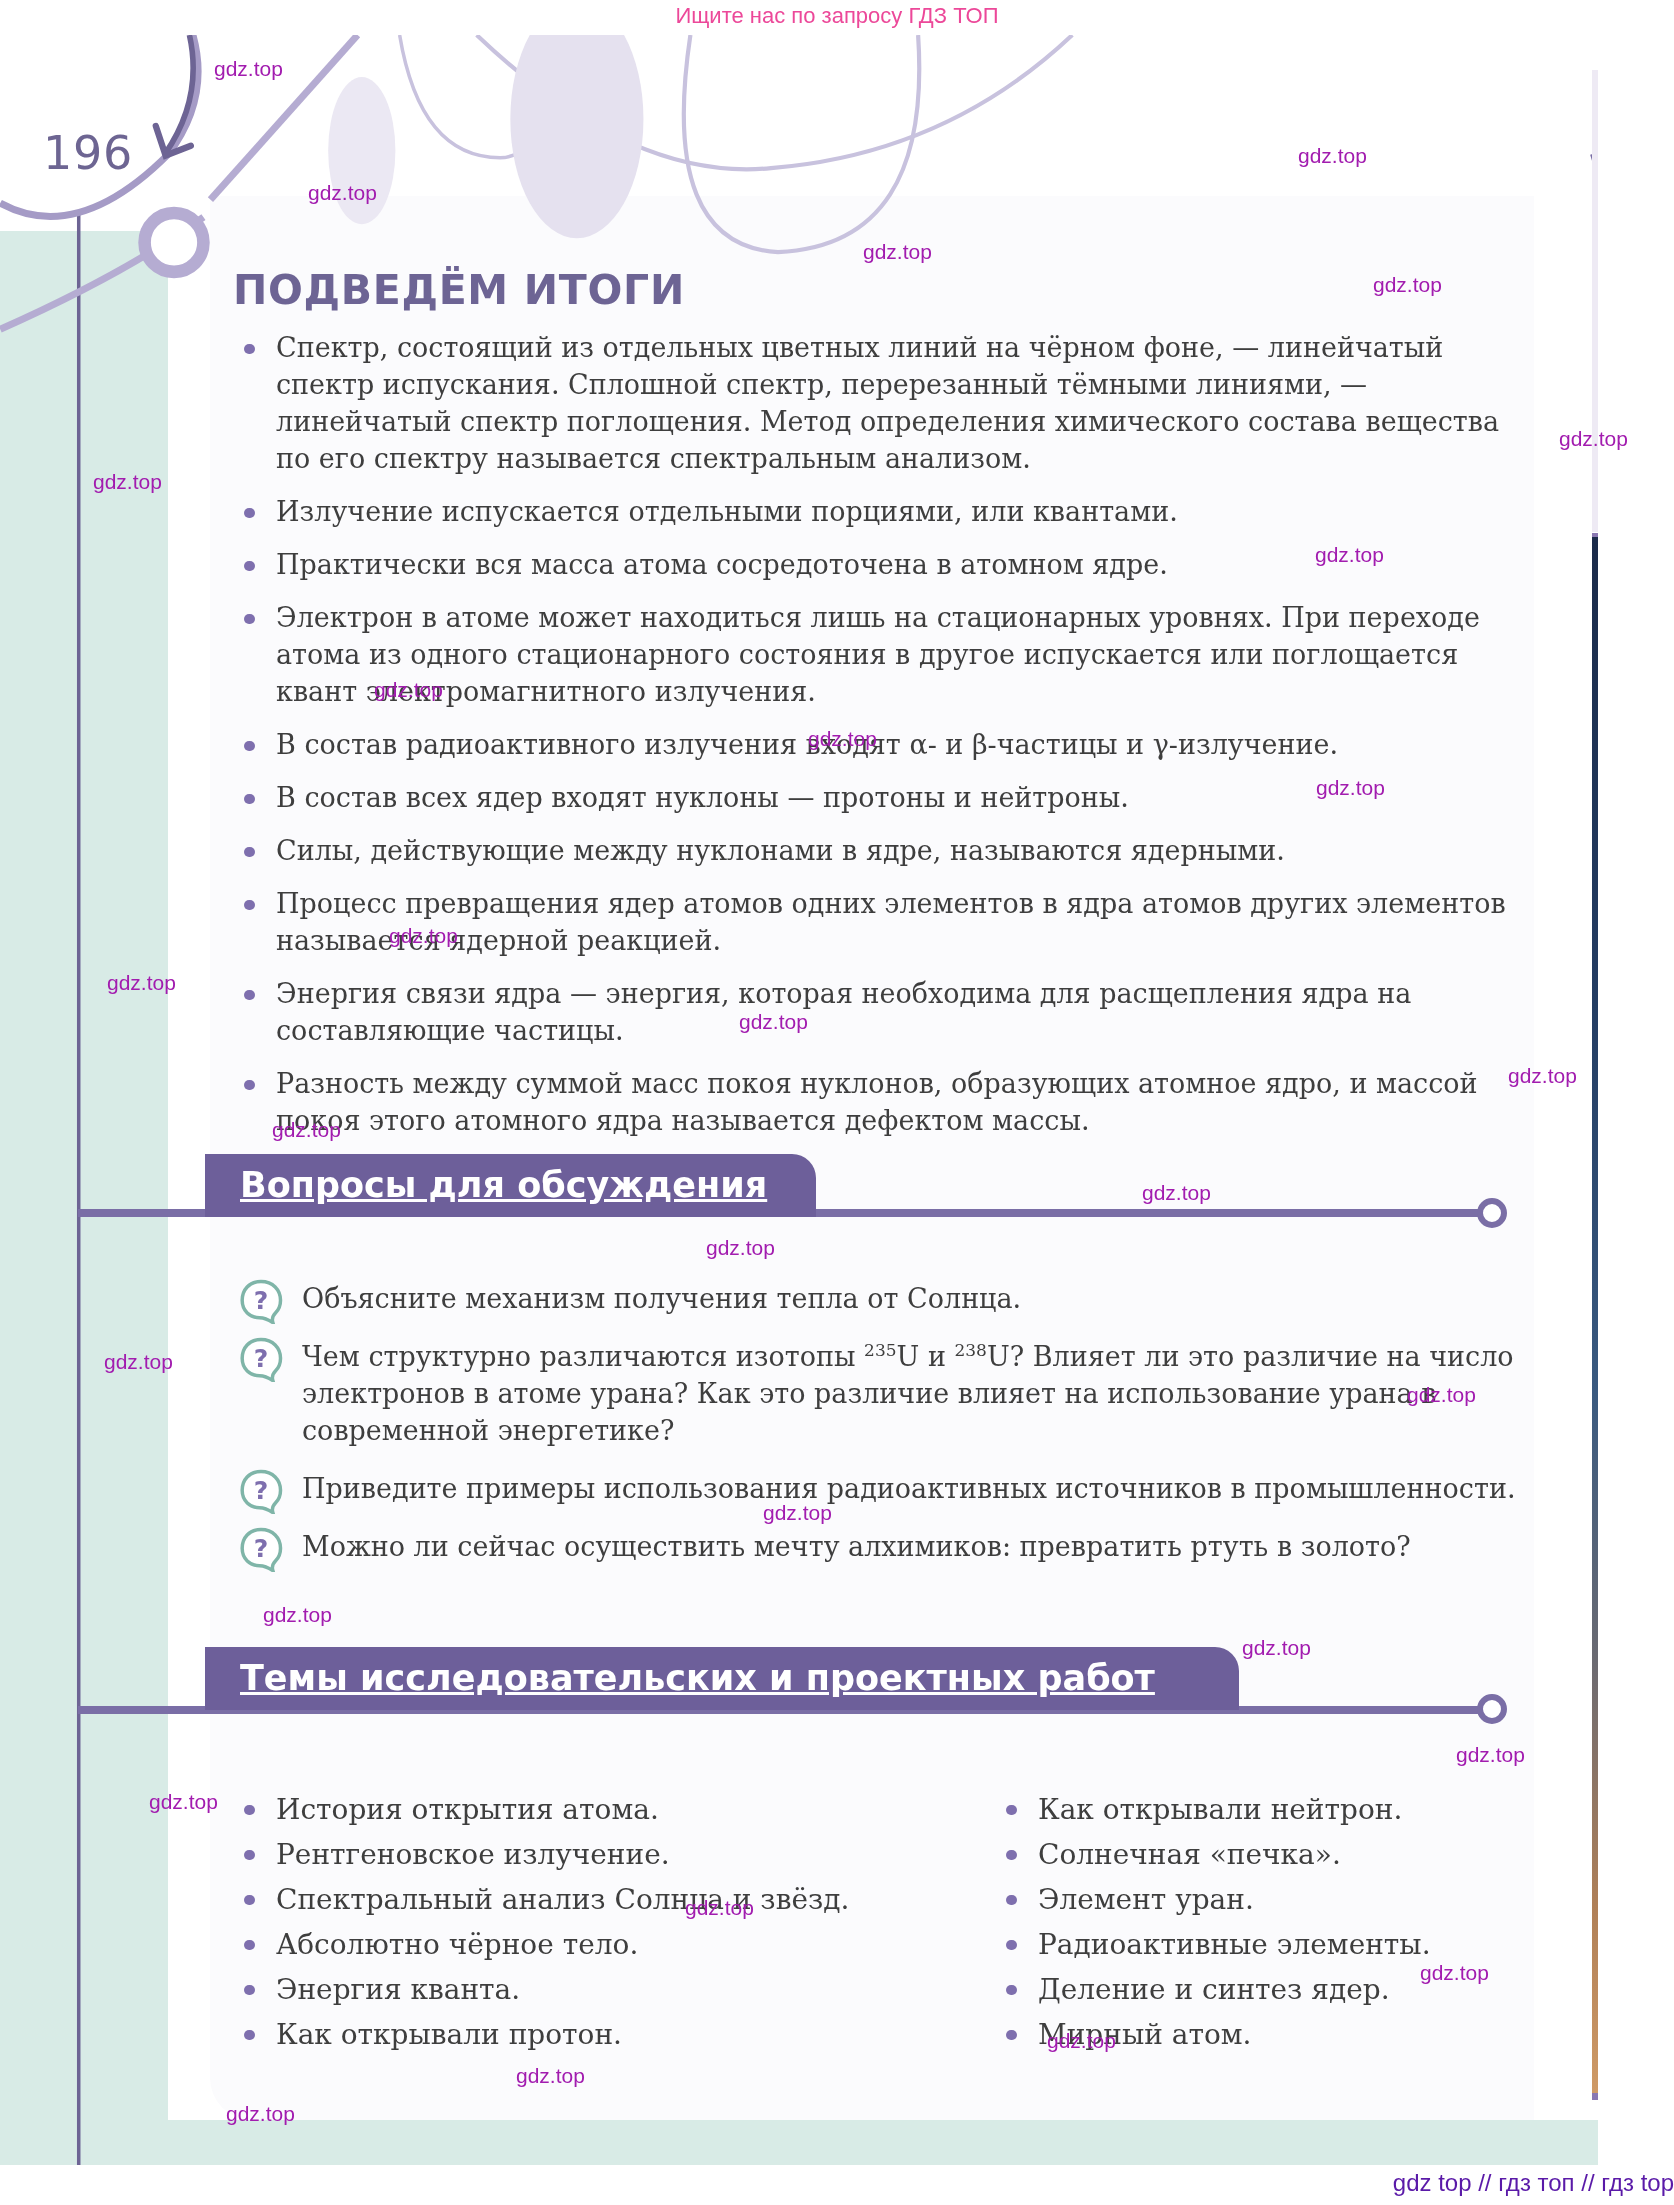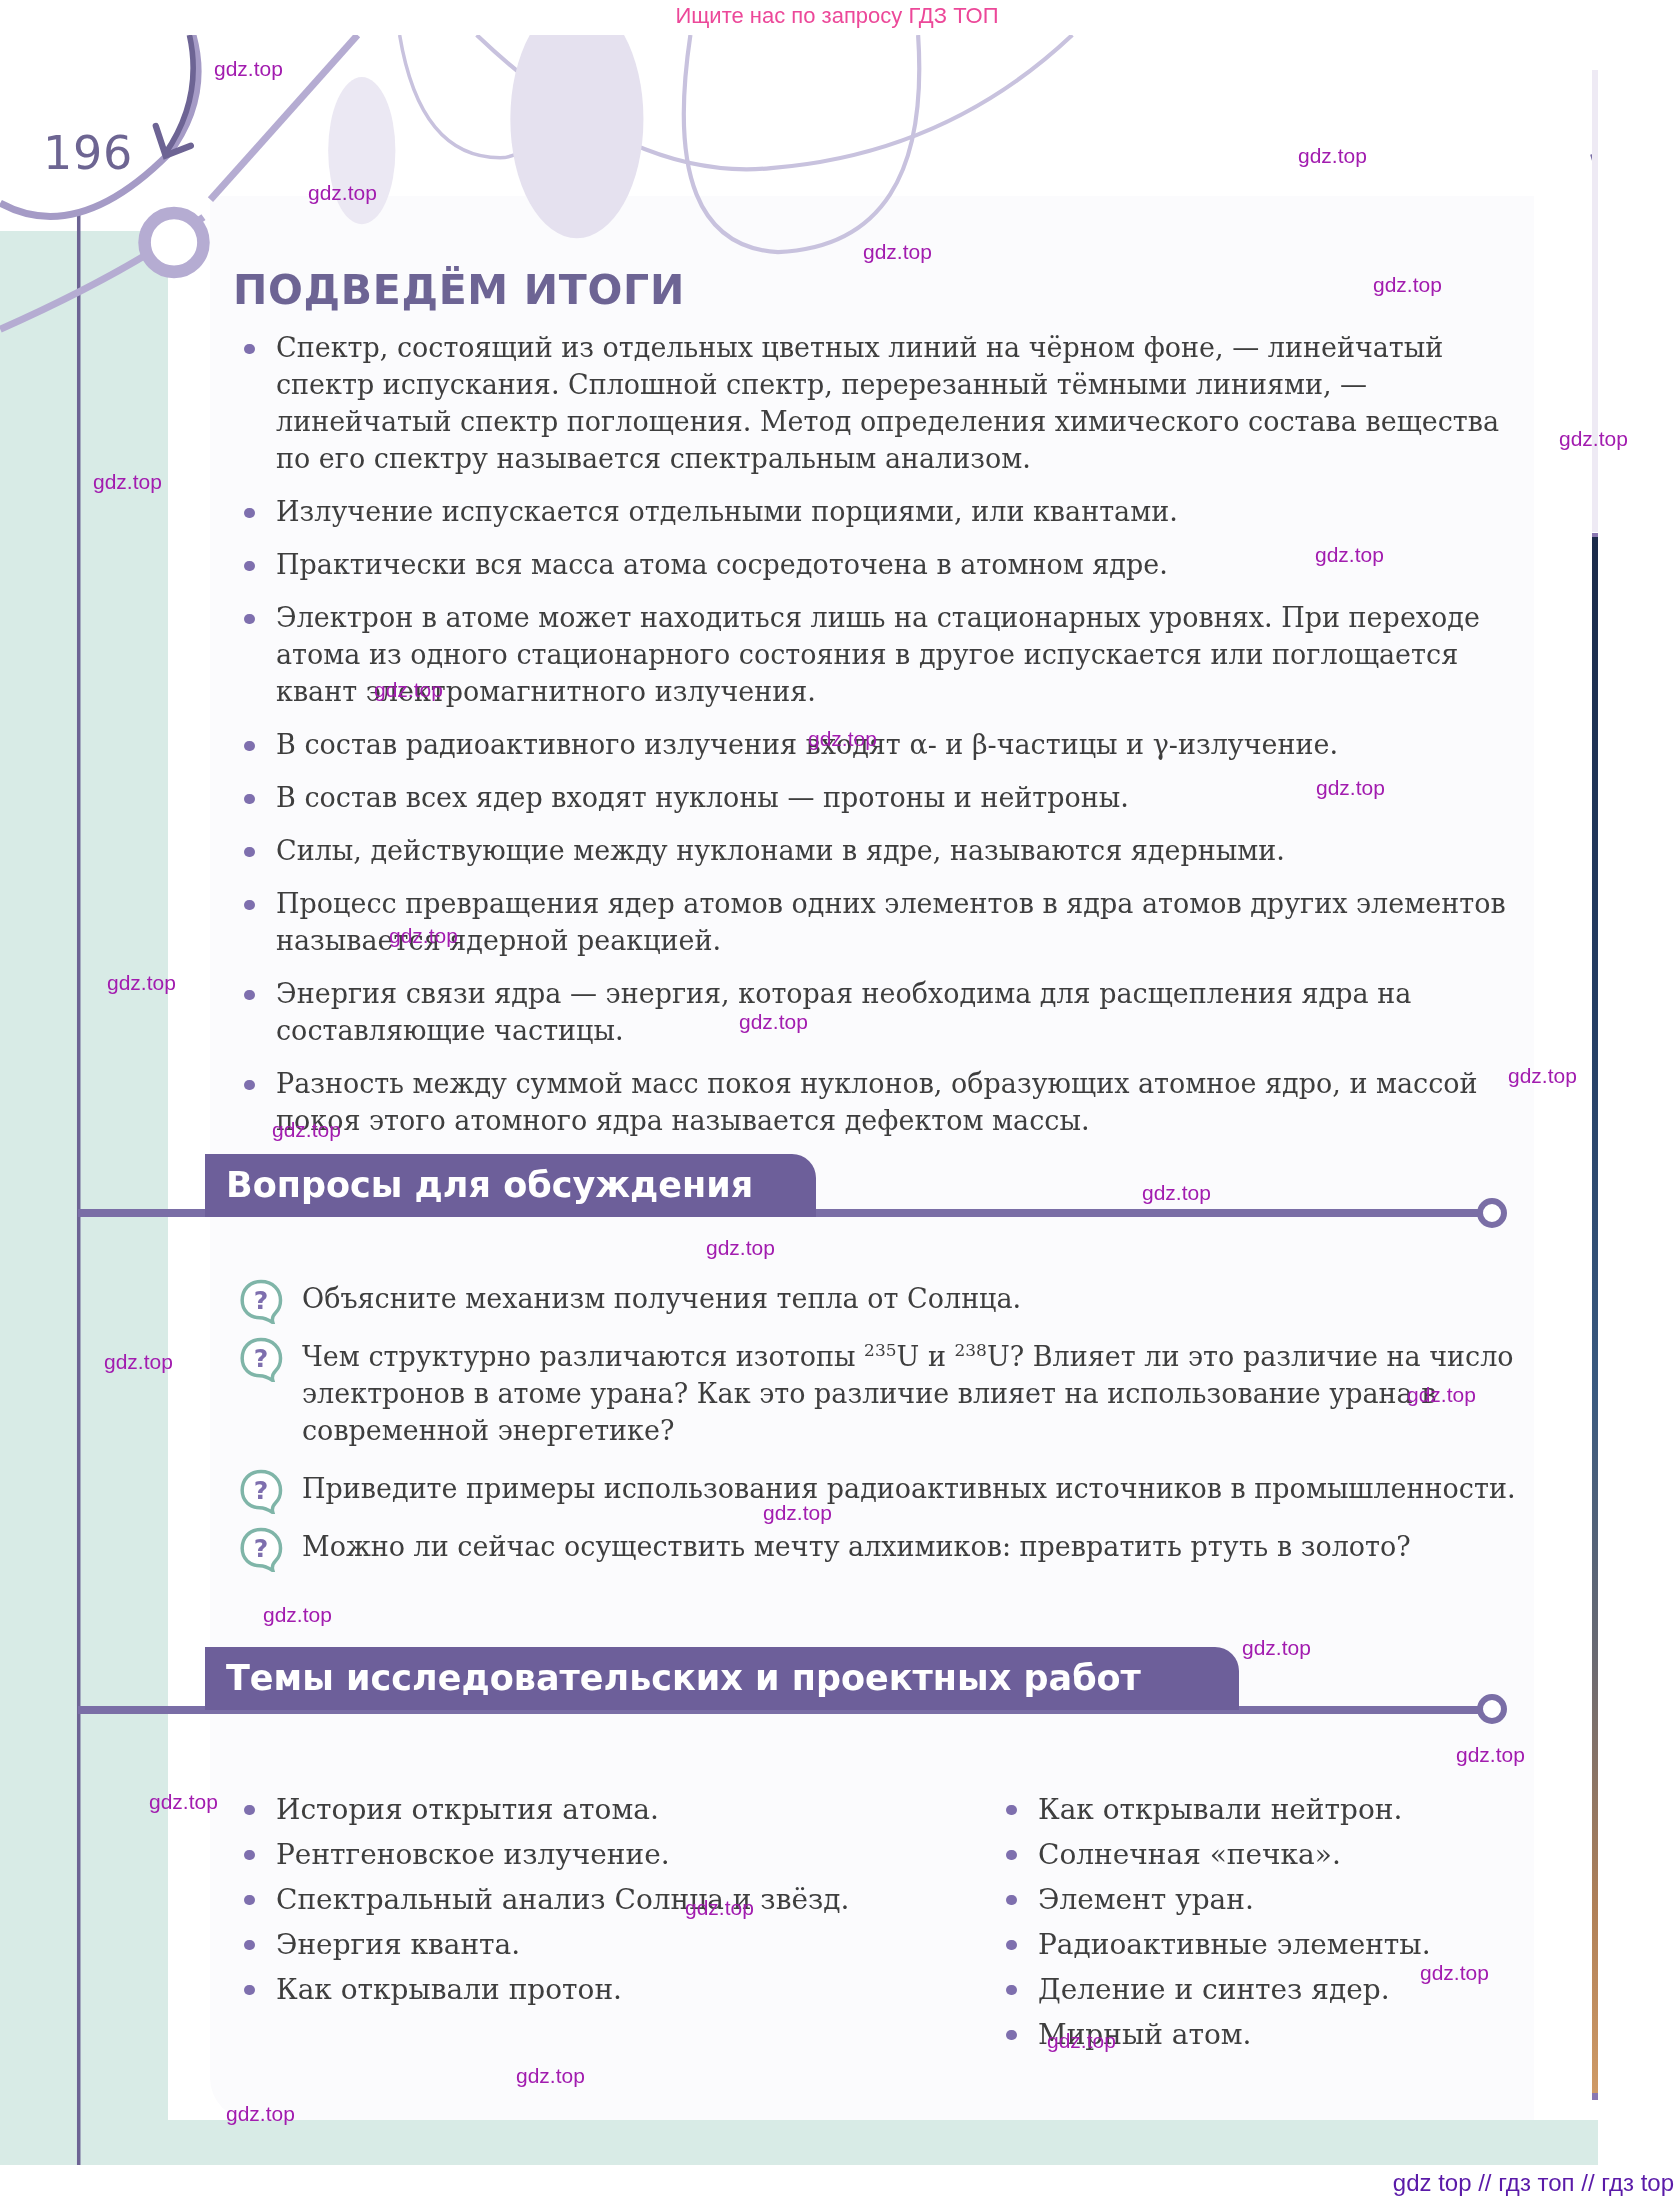--- a/index.html
+++ b/index.html
@@ -23,21 +23,21 @@
 
   .page-number { left:43px; top:91px; font-family:"DejaVu Sans", sans-serif; font-size:46px; color:#6d6592; letter-spacing:0.7px; }
 
   .main-title { left:233px; top:231px; font-family:"DejaVu Sans", sans-serif; font-weight:bold; font-size:41px; color:#6d6494; letter-spacing:0.7px; }
 
   .bullets { left:244px; top:294px; width:1275px; }
   .bullet { position:relative; padding-left:32px; font-size:27px; line-height:37px; color:#3e3e3e; margin-bottom:16px; }
   .bullet .dot { position:absolute; left:0; top:14.7px; width:10.5px; height:10.5px; border-radius:50%; background:#7e6fae; }
 
   .section-bar { height:63px; background:#6d5f9a; border-top-right-radius:24px; border-top-left-radius:0; }
-  .section-title { font-family:"DejaVu Sans", sans-serif; font-weight:bold; font-size:35px; color:#ffffff; line-height:63px; padding-left:21px; white-space:nowrap; }
+  .section-title { font-family:"DejaVu Sans", sans-serif; font-weight:bold; font-size:35px; color:#ffffff; line-height:63px; padding-left:35px; white-space:nowrap;text-decoration:underline; }
   .section-line { height:8.4px; background:#7a6ea6; }
   .line-knob { width:18px; height:18px; border-radius:50%; border:6.3px solid #7a6ea6; background:#ffffff; }
 
   .questions { left:238px; top:1245px; width:1296px; }
   .question { position:relative; padding-left:64px; font-size:27px; line-height:37px; color:#3e3e3e; margin-bottom:21px; }
   .q-icon { position:absolute; left:0; top:-2.1px; width:46px; height:46px; }
   sup { font-size:17px; line-height:0; }
 
   .topics { left:244px; top:1752px; width:1289px; }
   .topic-col { position:absolute; top:0; }
@@ -144,20 +144,21 @@
   <div class="abs line-knob" style="left:1477px;top:1659px;"></div>
   <div class="abs section-bar" style="left:205px;top:1612px;width:1034px;">
     <div class="section-title">Темы исследовательских и проектных работ</div>
   </div>
 
   <div class="abs topics">
     <div class="topic-col" style="left:0;">
       <div class="topic"><span class="dot"></span><span>История открытия атома.</span></div>
       <div class="topic"><span class="dot"></span><span>Рентгеновское излучение.</span></div>
       <div class="topic"><span class="dot"></span><span>Спектральный анализ Солнца и звёзд.</span></div>
+      <div class="topic"><span class="dot"></span><span>Абсолютно чёрное тело.</span></div>
       <div class="topic"><span class="dot"></span><span>Энергия кванта.</span></div>
       <div class="topic"><span class="dot"></span><span>Как открывали протон.</span></div>
     </div>
     <div class="topic-col" style="left:762px;">
       <div class="topic"><span class="dot"></span><span>Как открывали нейтрон.</span></div>
       <div class="topic"><span class="dot"></span><span>Солнечная «печка».</span></div>
       <div class="topic"><span class="dot"></span><span>Элемент уран.</span></div>
       <div class="topic"><span class="dot"></span><span>Радиоактивные элементы.</span></div>
       <div class="topic"><span class="dot"></span><span>Деление и синтез ядер.</span></div>
       <div class="topic"><span class="dot"></span><span>Мирный атом.</span></div>

